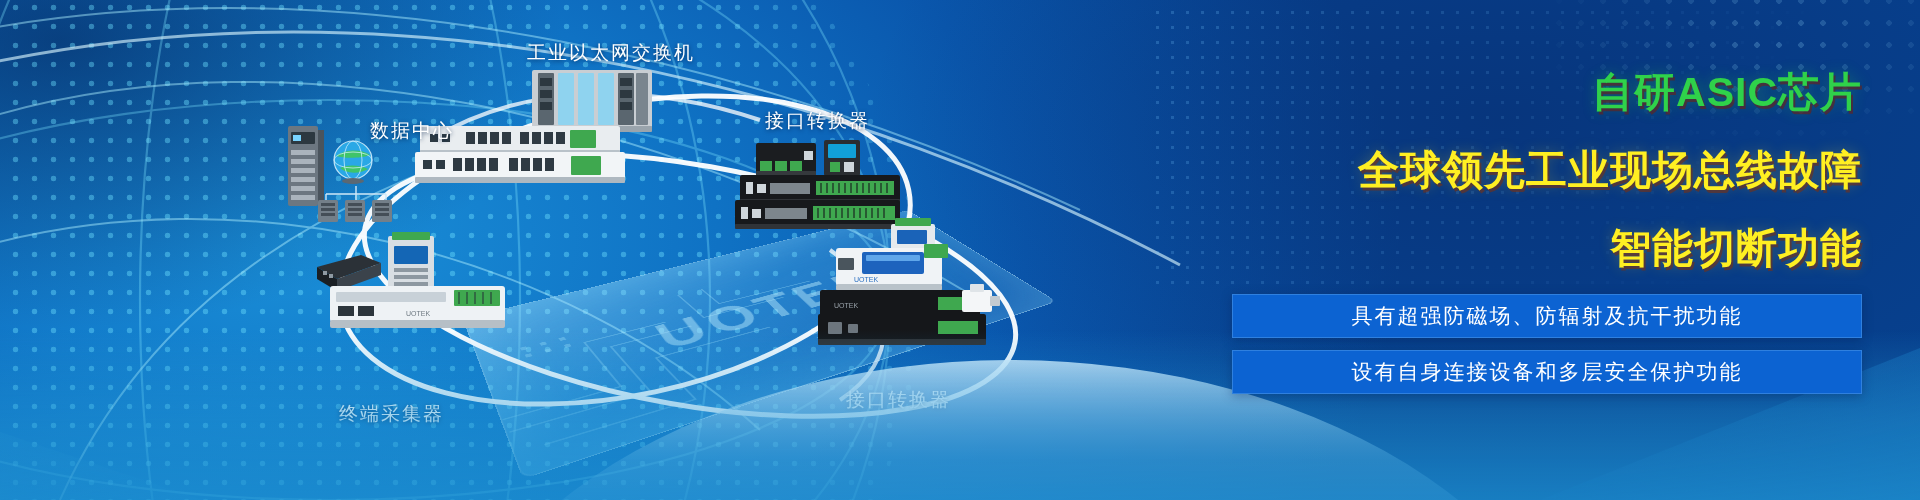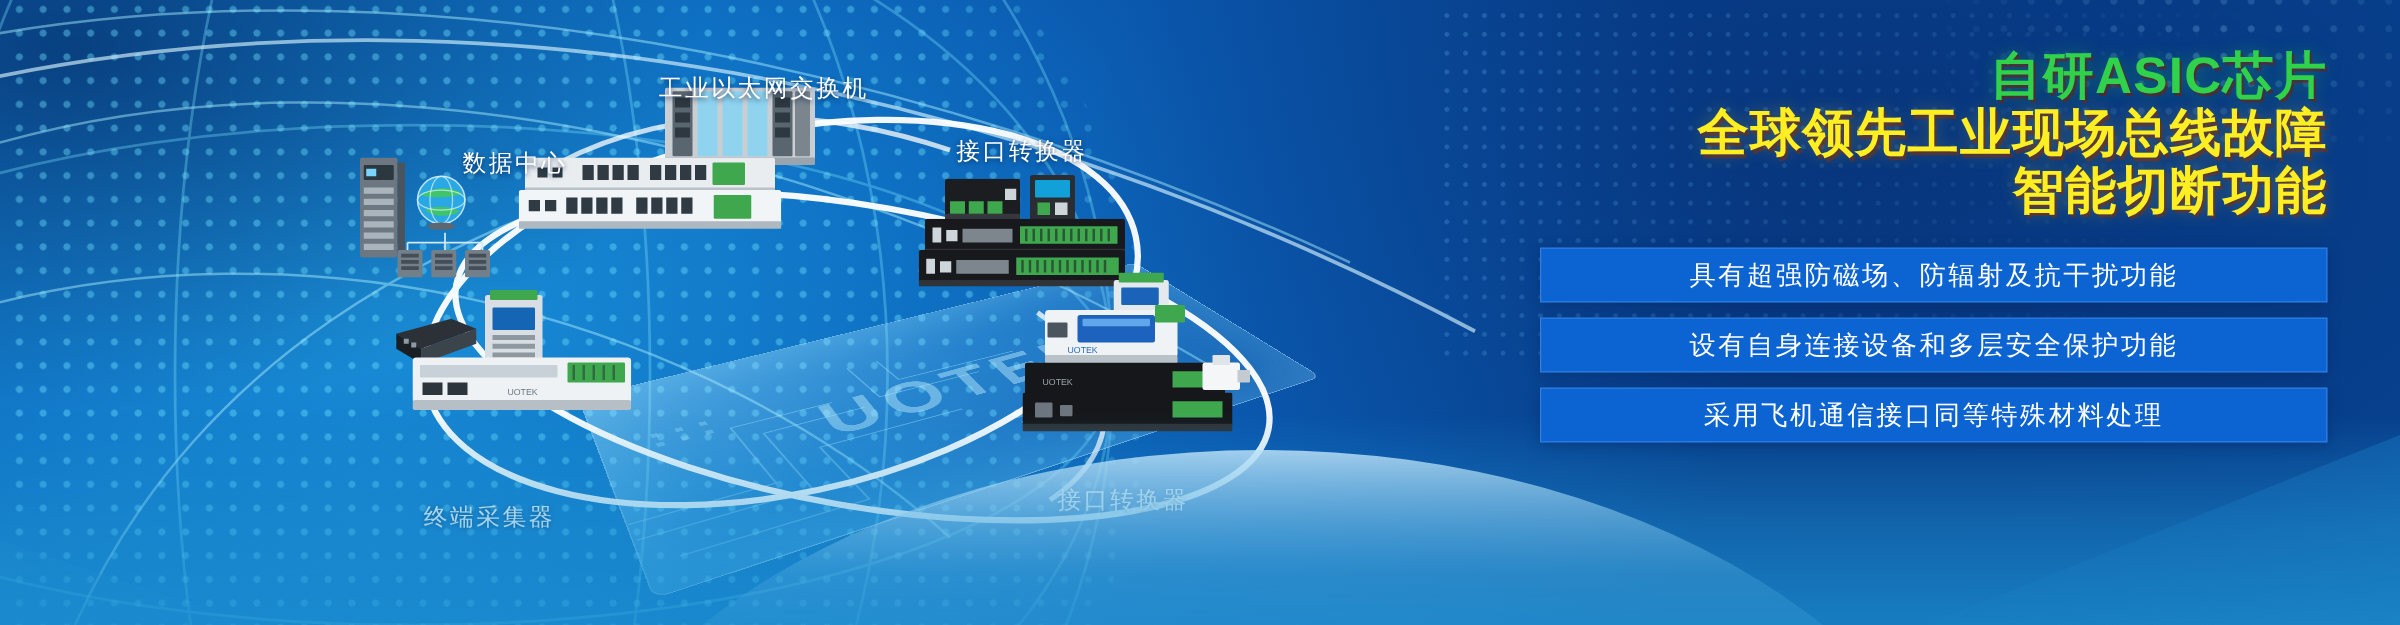--- a/index.html
+++ b/index.html
@@ -104,21 +104,21 @@
 
   
   .dev-label{
     position:absolute;color:#ffffff;font-size:19px;letter-spacing:2px;white-space:nowrap;
     text-shadow:0 1px 4px rgba(2,30,70,.75);
   }
 
   
   .copy{position:absolute;right:58px;top:38px;width:640px;text-align:right;}
   .headline{
-    font-size:41px;font-weight:bold;line-height:1.12;letter-spacing:1px;white-space:nowrap;
+    font-size:41px;font-weight:bold;line-height:1.12;letter-spacing:1px;white-space:nowrap;margin-top:32px;
   }
   .hl-green{color:#2fd24a;text-shadow:2px 3px 0 rgba(120,30,10,.55), 0 0 14px rgba(40,210,70,.35);}
   .hl-yellow{color:#ffef22;text-shadow:2px 3px 0 rgba(130,45,10,.55), 0 0 14px rgba(255,235,40,.25);}
 
   .bullets{margin-top:22px;display:flex;flex-direction:column;align-items:flex-end;gap:12px;}
   .bullet{
     width:630px;height:44px;display:flex;align-items:center;justify-content:center;
     background:#0c63d2;border:1px solid rgba(130,195,255,.30);
     color:#ffffff;font-size:21px;letter-spacing:2px;
     box-shadow:0 2px 10px rgba(3,30,80,.35);
@@ -482,35 +482,34 @@
 
   <div class="device" style="left:958px;top:284px;width:44px;height:34px;">
     <svg viewBox="0 0 44 34" width="44" height="34">
       <rect x="4" y="6" width="30" height="22" rx="2" fill="#f4f6f8"></rect>
       <rect x="12" y="0" width="14" height="8" rx="1" fill="#dfe4e8"></rect>
       <rect x="32" y="12" width="10" height="10" rx="1" fill="#c3cbd1"></rect>
     </svg>
   </div>
 
   <div class="dev-label" style="left:350px;top:118px;margin-left:20px;">数据中心</div>
-  <div class="dev-label" style="left:527px;top:58px;">工业以太网交换机</div>
+  <div class="dev-label" style="left:527px;top:40px;">工业以太网交换机</div>
   <div class="dev-label" style="left:765px;top:108px;">接口转换器</div>
   <div class="dev-label" style="left:339px;top:401px;">终端采集器</div>
   <div class="dev-label" style="left:846px;top:387px;">接口转换器</div>
 
   <div class="bg-layer dome"></div>
   <div class="bg-layer facet-l"></div>
   <div class="bg-layer facet-r"></div>
   <div class="bg-layer bottom-fade"></div>
 
   <div class="copy">
     <div class="headline hl-green">自研ASIC芯片</div>
     <div class="headline hl-yellow">全球领先工业现场总线故障</div>
     <div class="headline hl-yellow">智能切断功能</div>
 
     <div class="bullets">
       <div class="bullet">具有超强防磁场、防辐射及抗干扰功能</div>
       <div class="bullet">设有自身连接设备和多层安全保护功能</div>
-      <div class="bullet">采用飞机通信接口同等特殊材料处理</div>
     </div>
   </div>
 
 </div>
 
 </body></html>

